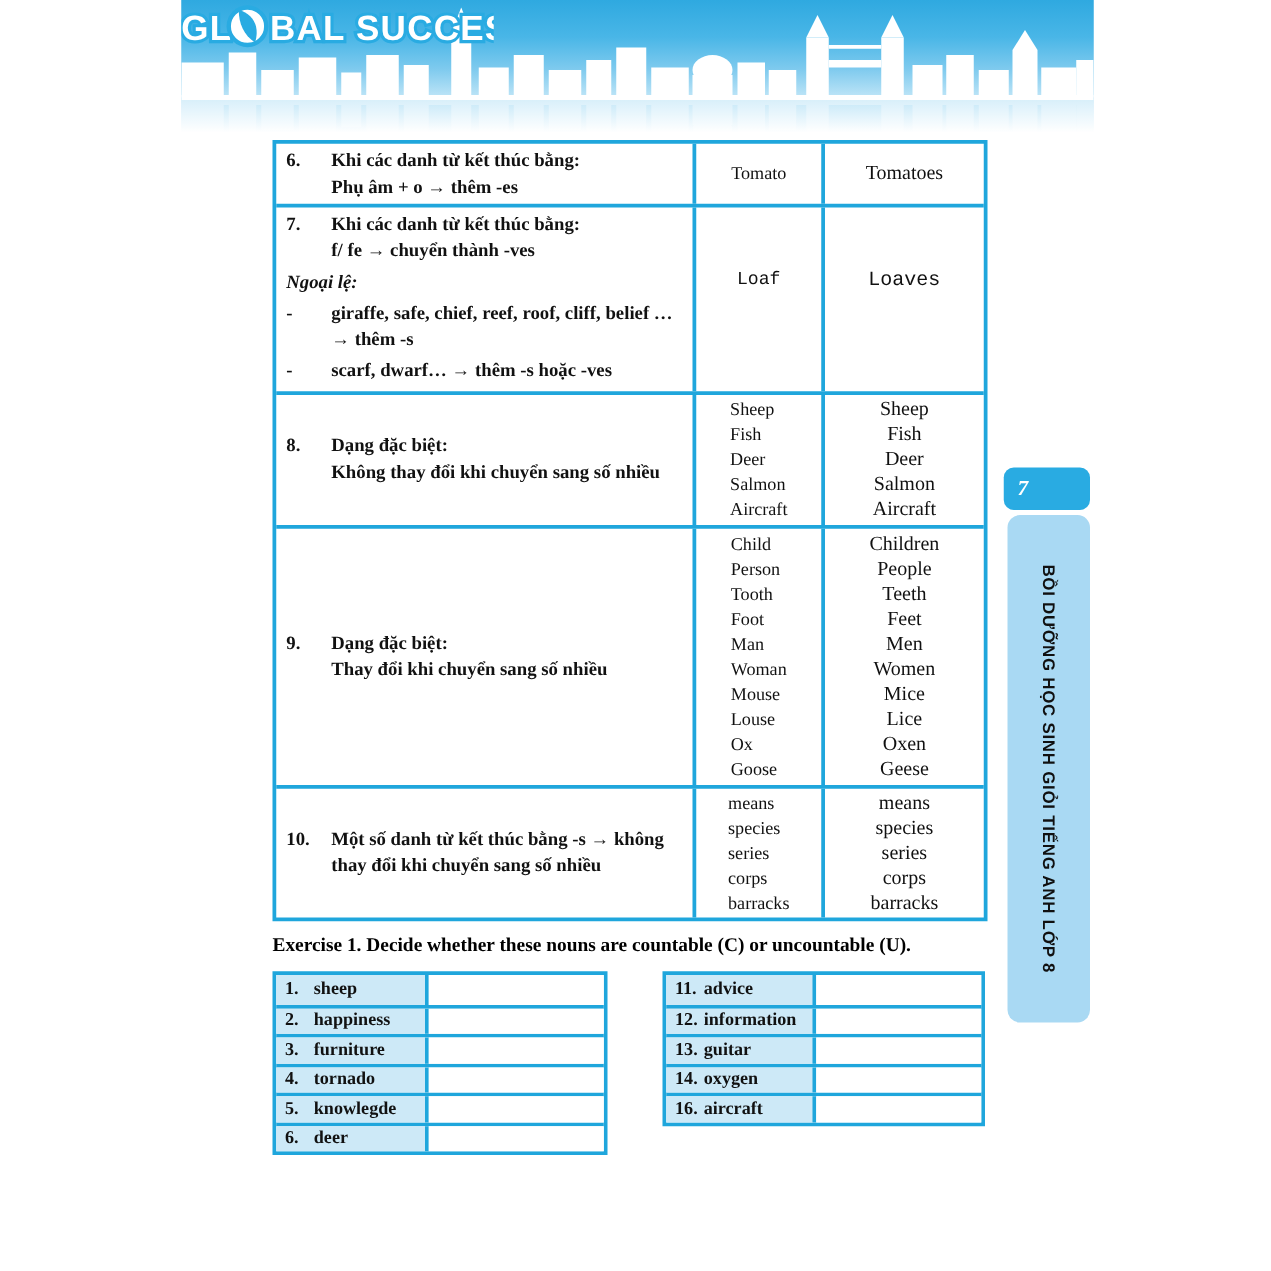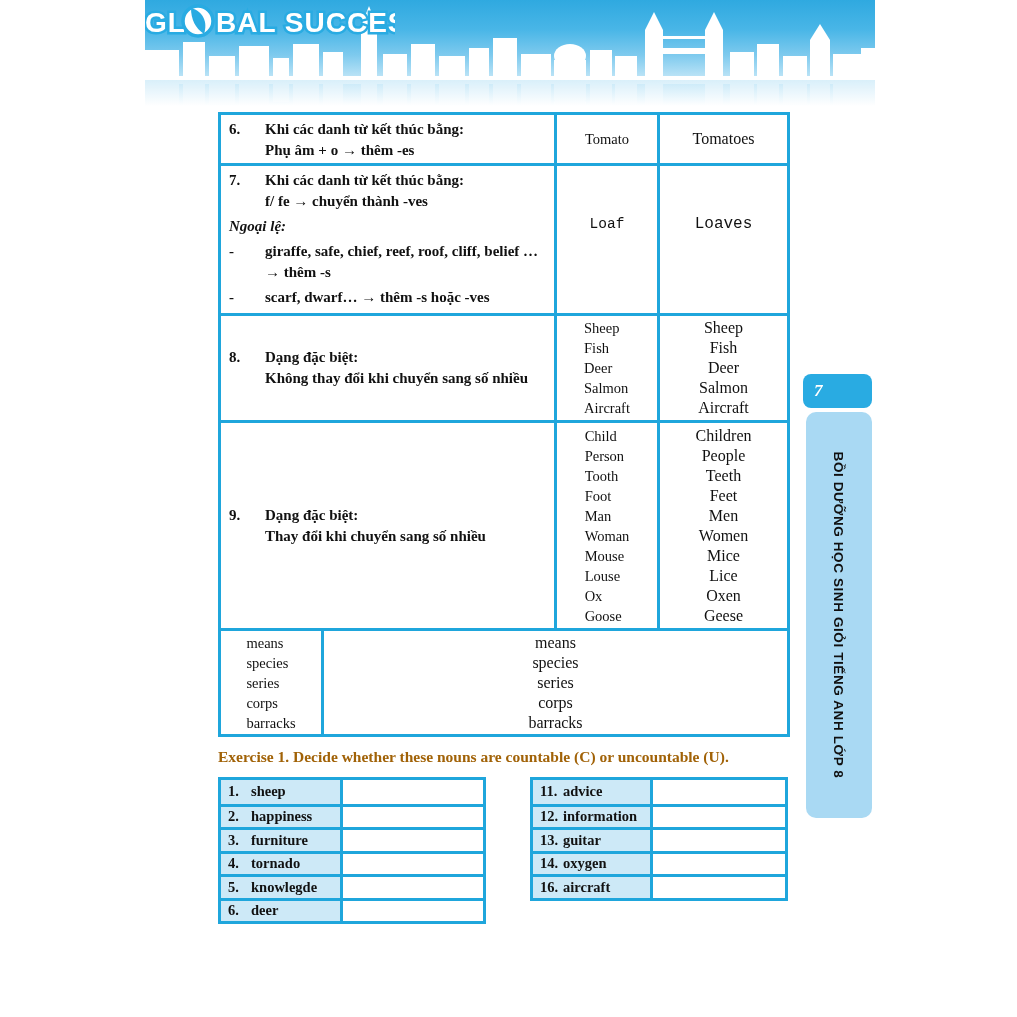--- a/index.html
+++ b/index.html
@@ -48,21 +48,21 @@
   .r7 .c2, .r7 .c3 { justify-content:flex-start; padding-top:48px;font-family:Liberation Mono, monospace; }
   .r8 .c1, .r9 .c1, .r10 .c1 { display:flex; flex-direction:column; justify-content:center; }
   .rule-line { display:flex; }
   .gutter { width:36px; flex:none; }
   .rule-text { flex:1; }
   .exception { font-style:italic; margin-top:4px; }
   .bullet { margin-top:4px; }
 
   
   .ex-title { position:absolute; left:218px; top:748px; width:575px;
-    color:#a16207; font-weight:bold; font-size:15.5px; }
+    color:#000000; font-weight:bold; font-size:15.5px; }
   .etable { position:absolute; top:777px; border:3px solid #1fa6dc; font-size:14.5px; }
   .etable.left  { left:218px; width:268px; }
   .etable.right { left:530px; width:258px; }
   .erow { display:flex; height:23.5px; }
   .erow + .erow { border-top:3px solid #1fa6dc; }
   .label-cell { background:#cde9f7; border-right:3px solid #1fa6dc;
     display:flex; align-items:center; font-weight:bold; }
   .etable.left  .label-cell { width:122px; }
   .etable.right .label-cell { width:120px; }
   .num { width:30px; padding-left:7px; flex:none; }
@@ -207,20 +207,26 @@
 Feet
 Men
 Women
 Mice
 Lice
 Oxen
 Geese</div>
   </div>
 
   <div class="rrow r10">
+    <div class="c1">
+      <div class="rule-line">
+        <span class="gutter">10.</span>
+        <span class="rule-text">Một số danh từ kết thúc bằng -s → không thay đổi khi chuyển sang số nhiều</span>
+      </div>
+    </div>
     <div class="c2 pre">means
 species
 series
 corps
 barracks</div>
     <div class="c3 pre">means
 species
 series
 corps
 barracks</div>

